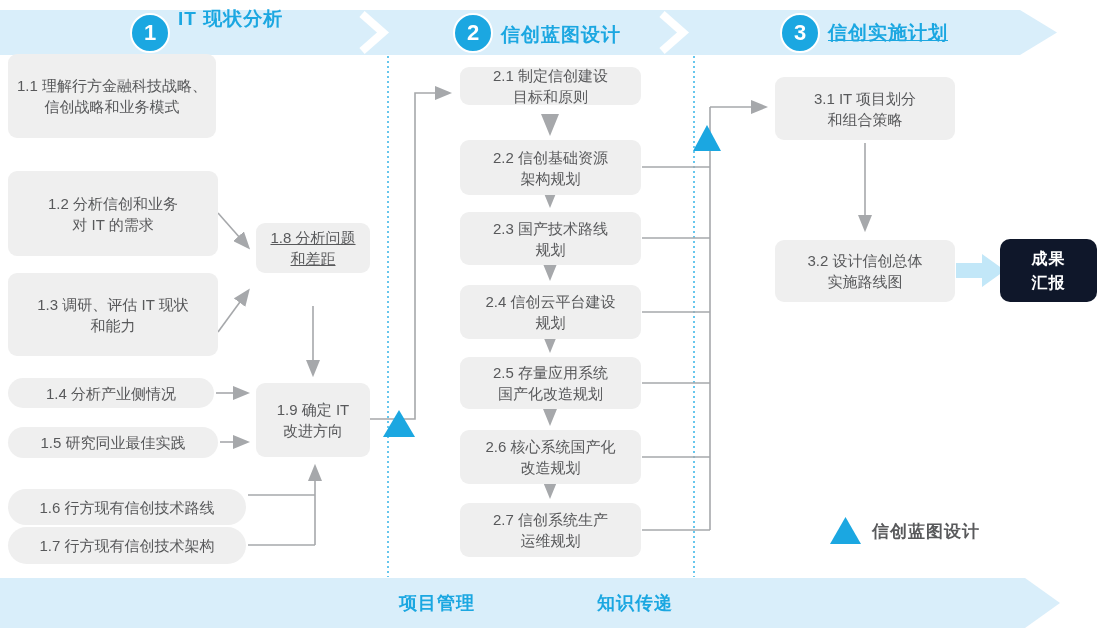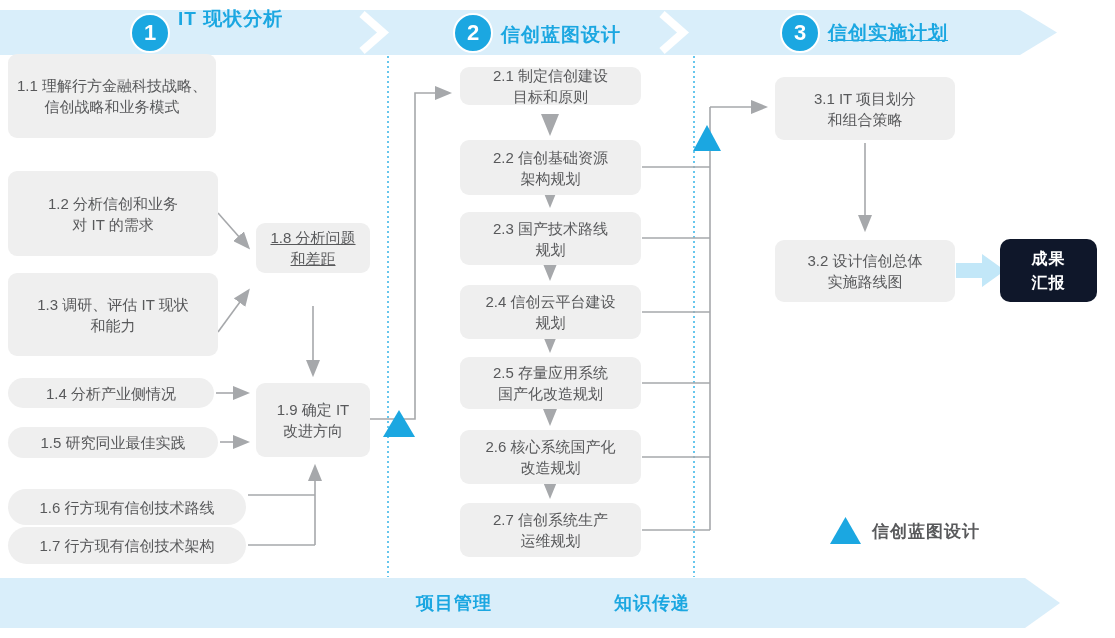--- a/index.html
+++ b/index.html
@@ -27,21 +27,21 @@
     letter-spacing:1px; z-index:3;
   }
   .result-box {
     position:absolute; background:#0f172a; border-radius:10px;
     color:#ffffff; font-weight:bold; font-size:16px; line-height:1.45;
     display:flex; align-items:center; justify-content:center;
     text-align:center; white-space:pre-line; letter-spacing:1px;
   }
   .footer-label {
     position:absolute; top:591px; color:#1BA7E1; font-weight:bold;
-    font-size:18px; letter-spacing:1px; z-index:3;margin-left:17px;
+    font-size:18px; letter-spacing:1px; z-index:3;
   }
   .legend-label {
     position:absolute; left:872px; top:520px; color:#58595B;
     font-weight:bold; font-size:17px; letter-spacing:1px;
   }
 </style>
 </head>
 <body>
 
 <div id="stage">

